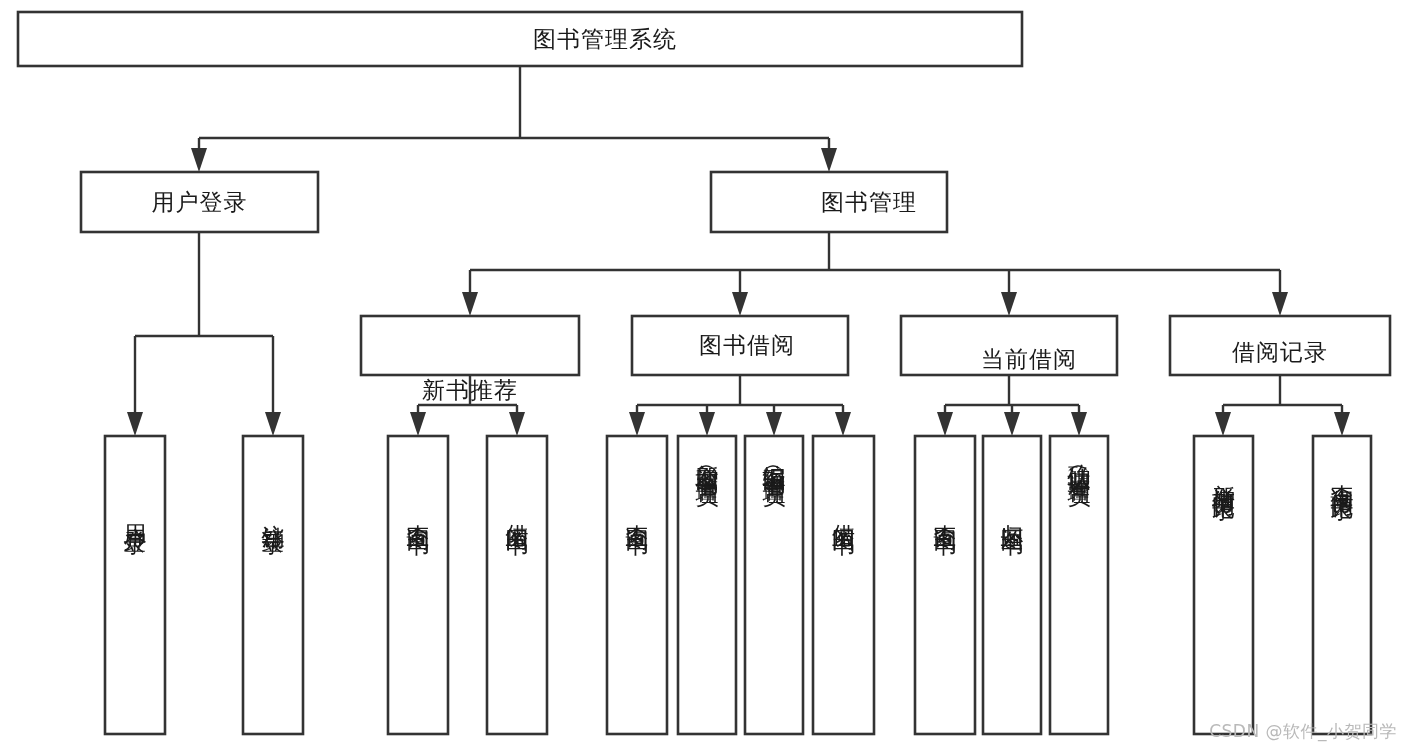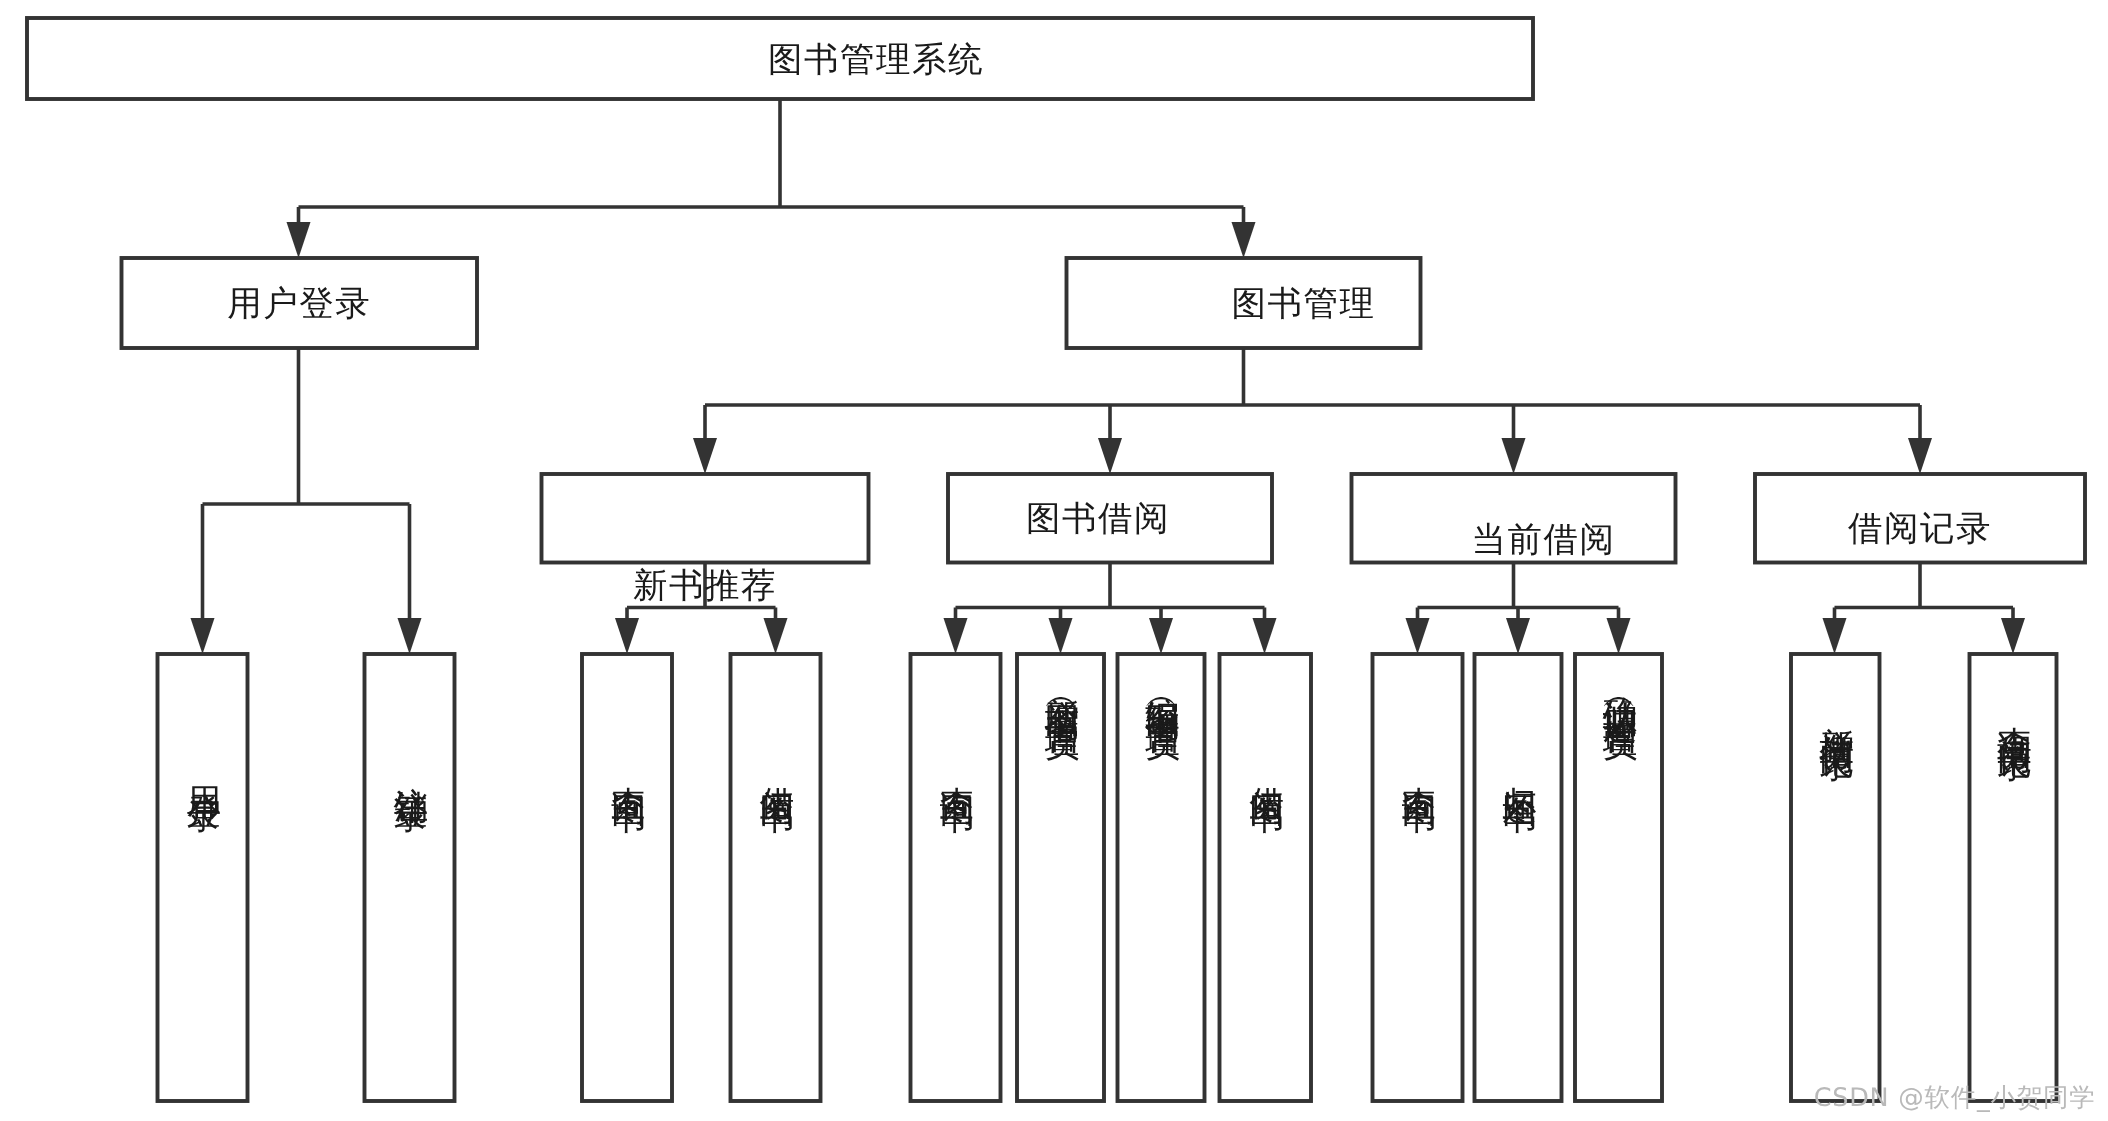--- a/index.html
+++ b/index.html
@@ -185,37 +185,37 @@
     <rect class="node-box" x="745" y="436" width="58" height="298"></rect>
     <rect class="node-box" x="813" y="436" width="61" height="298"></rect>
     <rect class="node-box" x="915" y="436" width="60" height="298"></rect>
     <rect class="node-box" x="983" y="436" width="58" height="298"></rect>
     <rect class="node-box" x="1050" y="436" width="58" height="298"></rect>
     <rect class="node-box" x="1194" y="436" width="59" height="298"></rect>
     <rect class="node-box" x="1313" y="436" width="58" height="298"></rect>
 
   </svg>
 
-  <div class="hlabel-wrap" style="left:2px; top:12px; width:1164px; height:54px;">
+  <div class="hlabel-wrap" style="left:23px; top:12px; width:1164px; height:54px;">
     <span class="hlabel-text">图书管理系统</span>
   </div>
 
   <div class="hlabel-wrap" style="left:81px; top:172px; width:237px; height:60px;">
     <span class="hlabel-text">用户登录</span>
   </div>
 
   <div class="hlabel-wrap" style="left:711px; top:172px; width:236px; height:60px;margin-left:40px;">
     <span class="hlabel-text">图书管理</span>
   </div>
 
   <div class="hlabel-wrap" style="left:361px; top:316px; width:218px; height:59px;margin-top:45px;">
     <span class="hlabel-text">新书推荐</span>
   </div>
 
-  <div class="hlabel-wrap" style="left:624px; top:316px; width:216px; height:59px;text-align:center;">
+  <div class="hlabel-wrap" style="left:639px; top:316px; width:216px; height:59px;text-align:center;">
     <span class="hlabel-text">图书借阅</span>
   </div>
 
   <div class="hlabel-wrap" style="left:901px; top:316px; width:256px; height:59px;align-items:flex-end;">
     <span class="hlabel-text">当前借阅</span>
   </div>
 
   <div class="hlabel-wrap" style="left:1170px; top:316px; width:220px; height:73px;">
     <span class="hlabel-text">借阅记录</span>
   </div>

